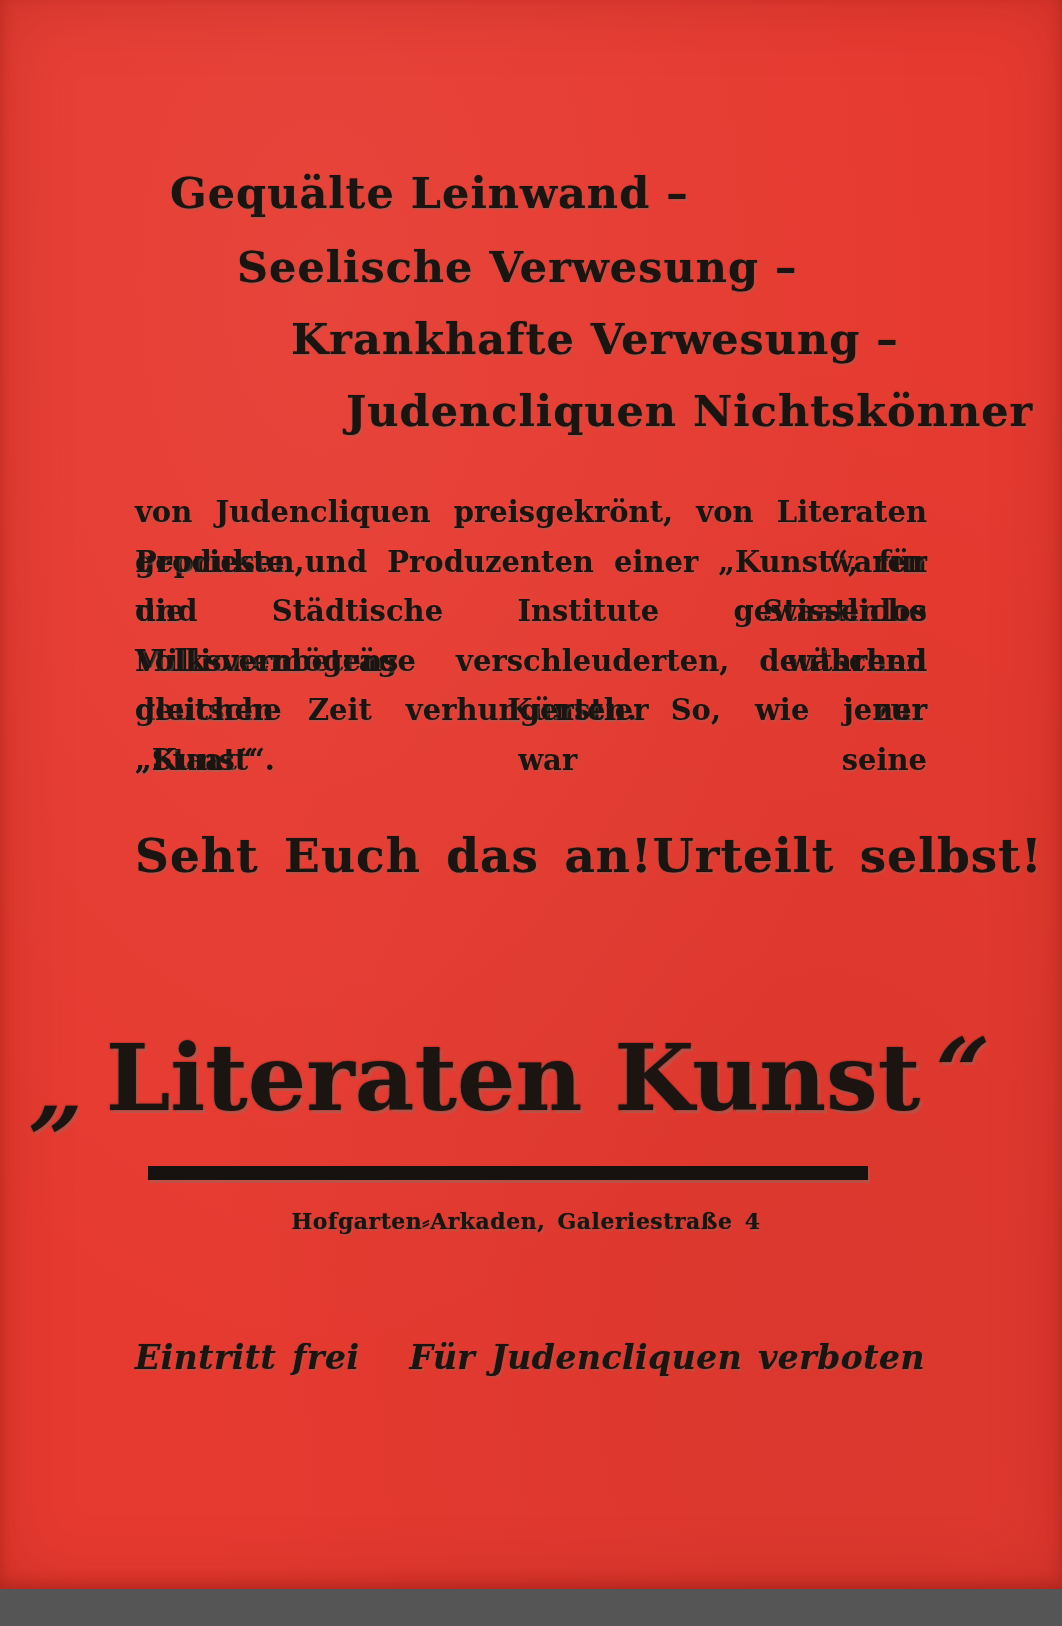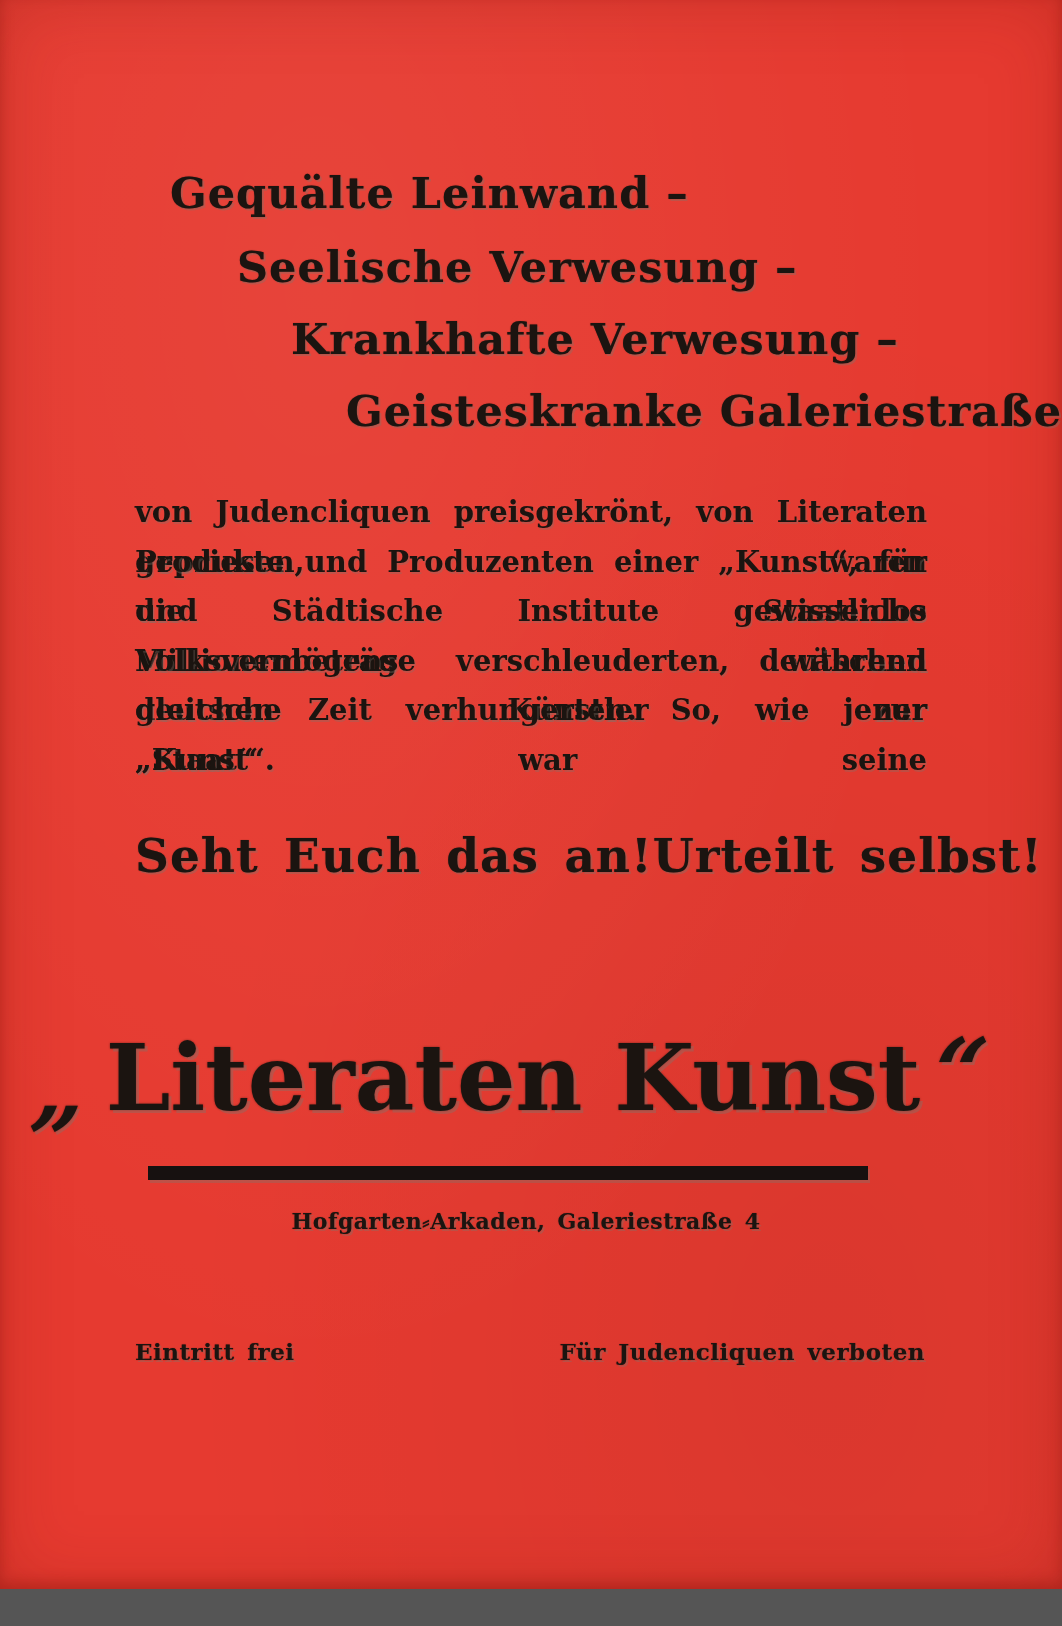--- a/index.html
+++ b/index.html
@@ -71,31 +71,31 @@
   
   .address {
     position: absolute; left: 0; right: 10px; top: 1208px;
     text-align: center; font-size: 22px; letter-spacing: 0.5px; word-spacing: 4px;
   }
   
   .footer-row {
     position: absolute; left: 135px; top: 1338px; width: 790px;
     display: flex; justify-content: space-between; align-items: baseline;
   }
-  .footer-row .ink { font-size: 23px; letter-spacing: 0.5px; word-spacing: 4px; }
+  .footer-row .ink { font-size: 33px; letter-spacing: 0.5px; word-spacing: 4px; font-style: italic; }
 </style>
 </head>
 <body>
 
 <div class="poster">
 
   <div class="ink hl hl1">Gequälte Leinwand –</div>
   <div class="ink hl hl2">Seelische Verwesung –</div>
   <div class="ink hl hl3">Krankhafte Verwesung –</div>
-  <div class="ink hl hl4">Geisteskranke Galeriestraße</div>
+  <div class="ink hl hl4">Judencliquen Nichtskönner</div>
 
   <div class="body-block">
     <div class="body-line">von Judencliquen preisgekrönt, von Literaten gepriesen, waren</div>
     <div class="body-line">Produkte und Produzenten einer „Kunst“, für die Staatliche</div>
     <div class="body-line">und Städtische Institute gewissenlos Millionenbeträge deutschen</div>
     <div class="body-line">Volksvermögens verschleuderten, während deutsche Künstler zur</div>
     <div class="body-line">gleichen Zeit verhungerten. So, wie jener „Staat“ war seine</div>
     <div class="body-line last">„Kunst“.</div>
   </div>
 

